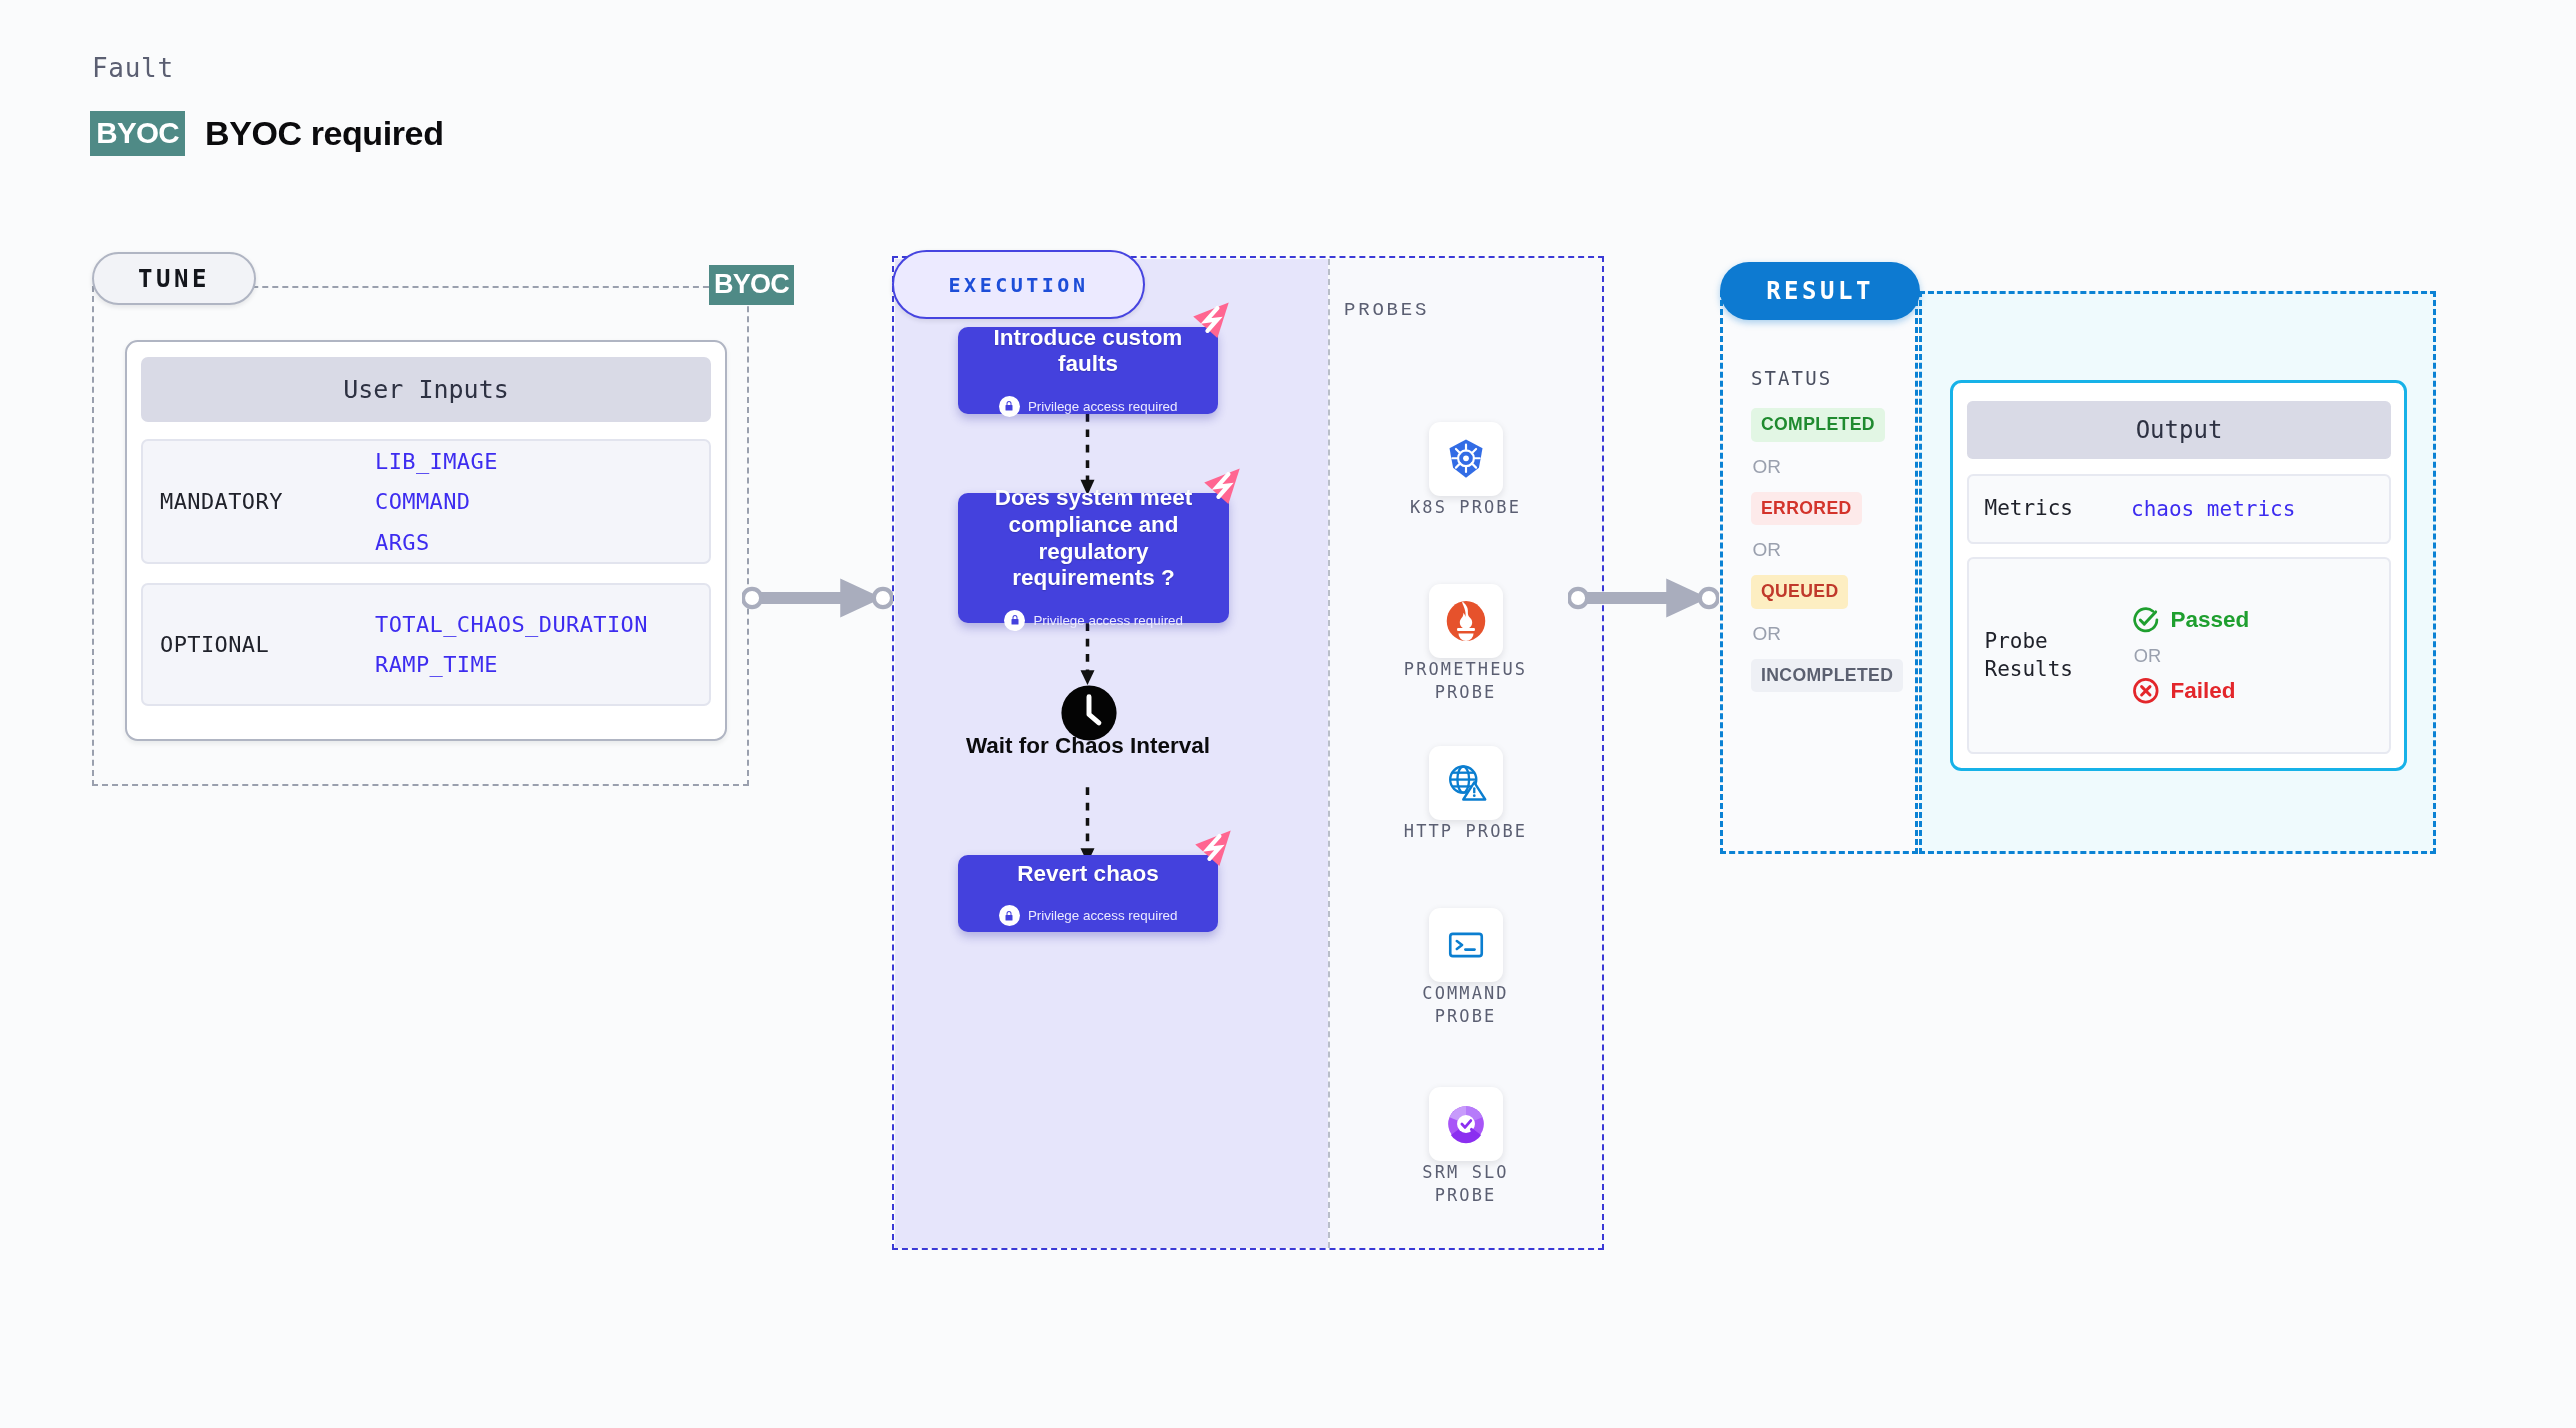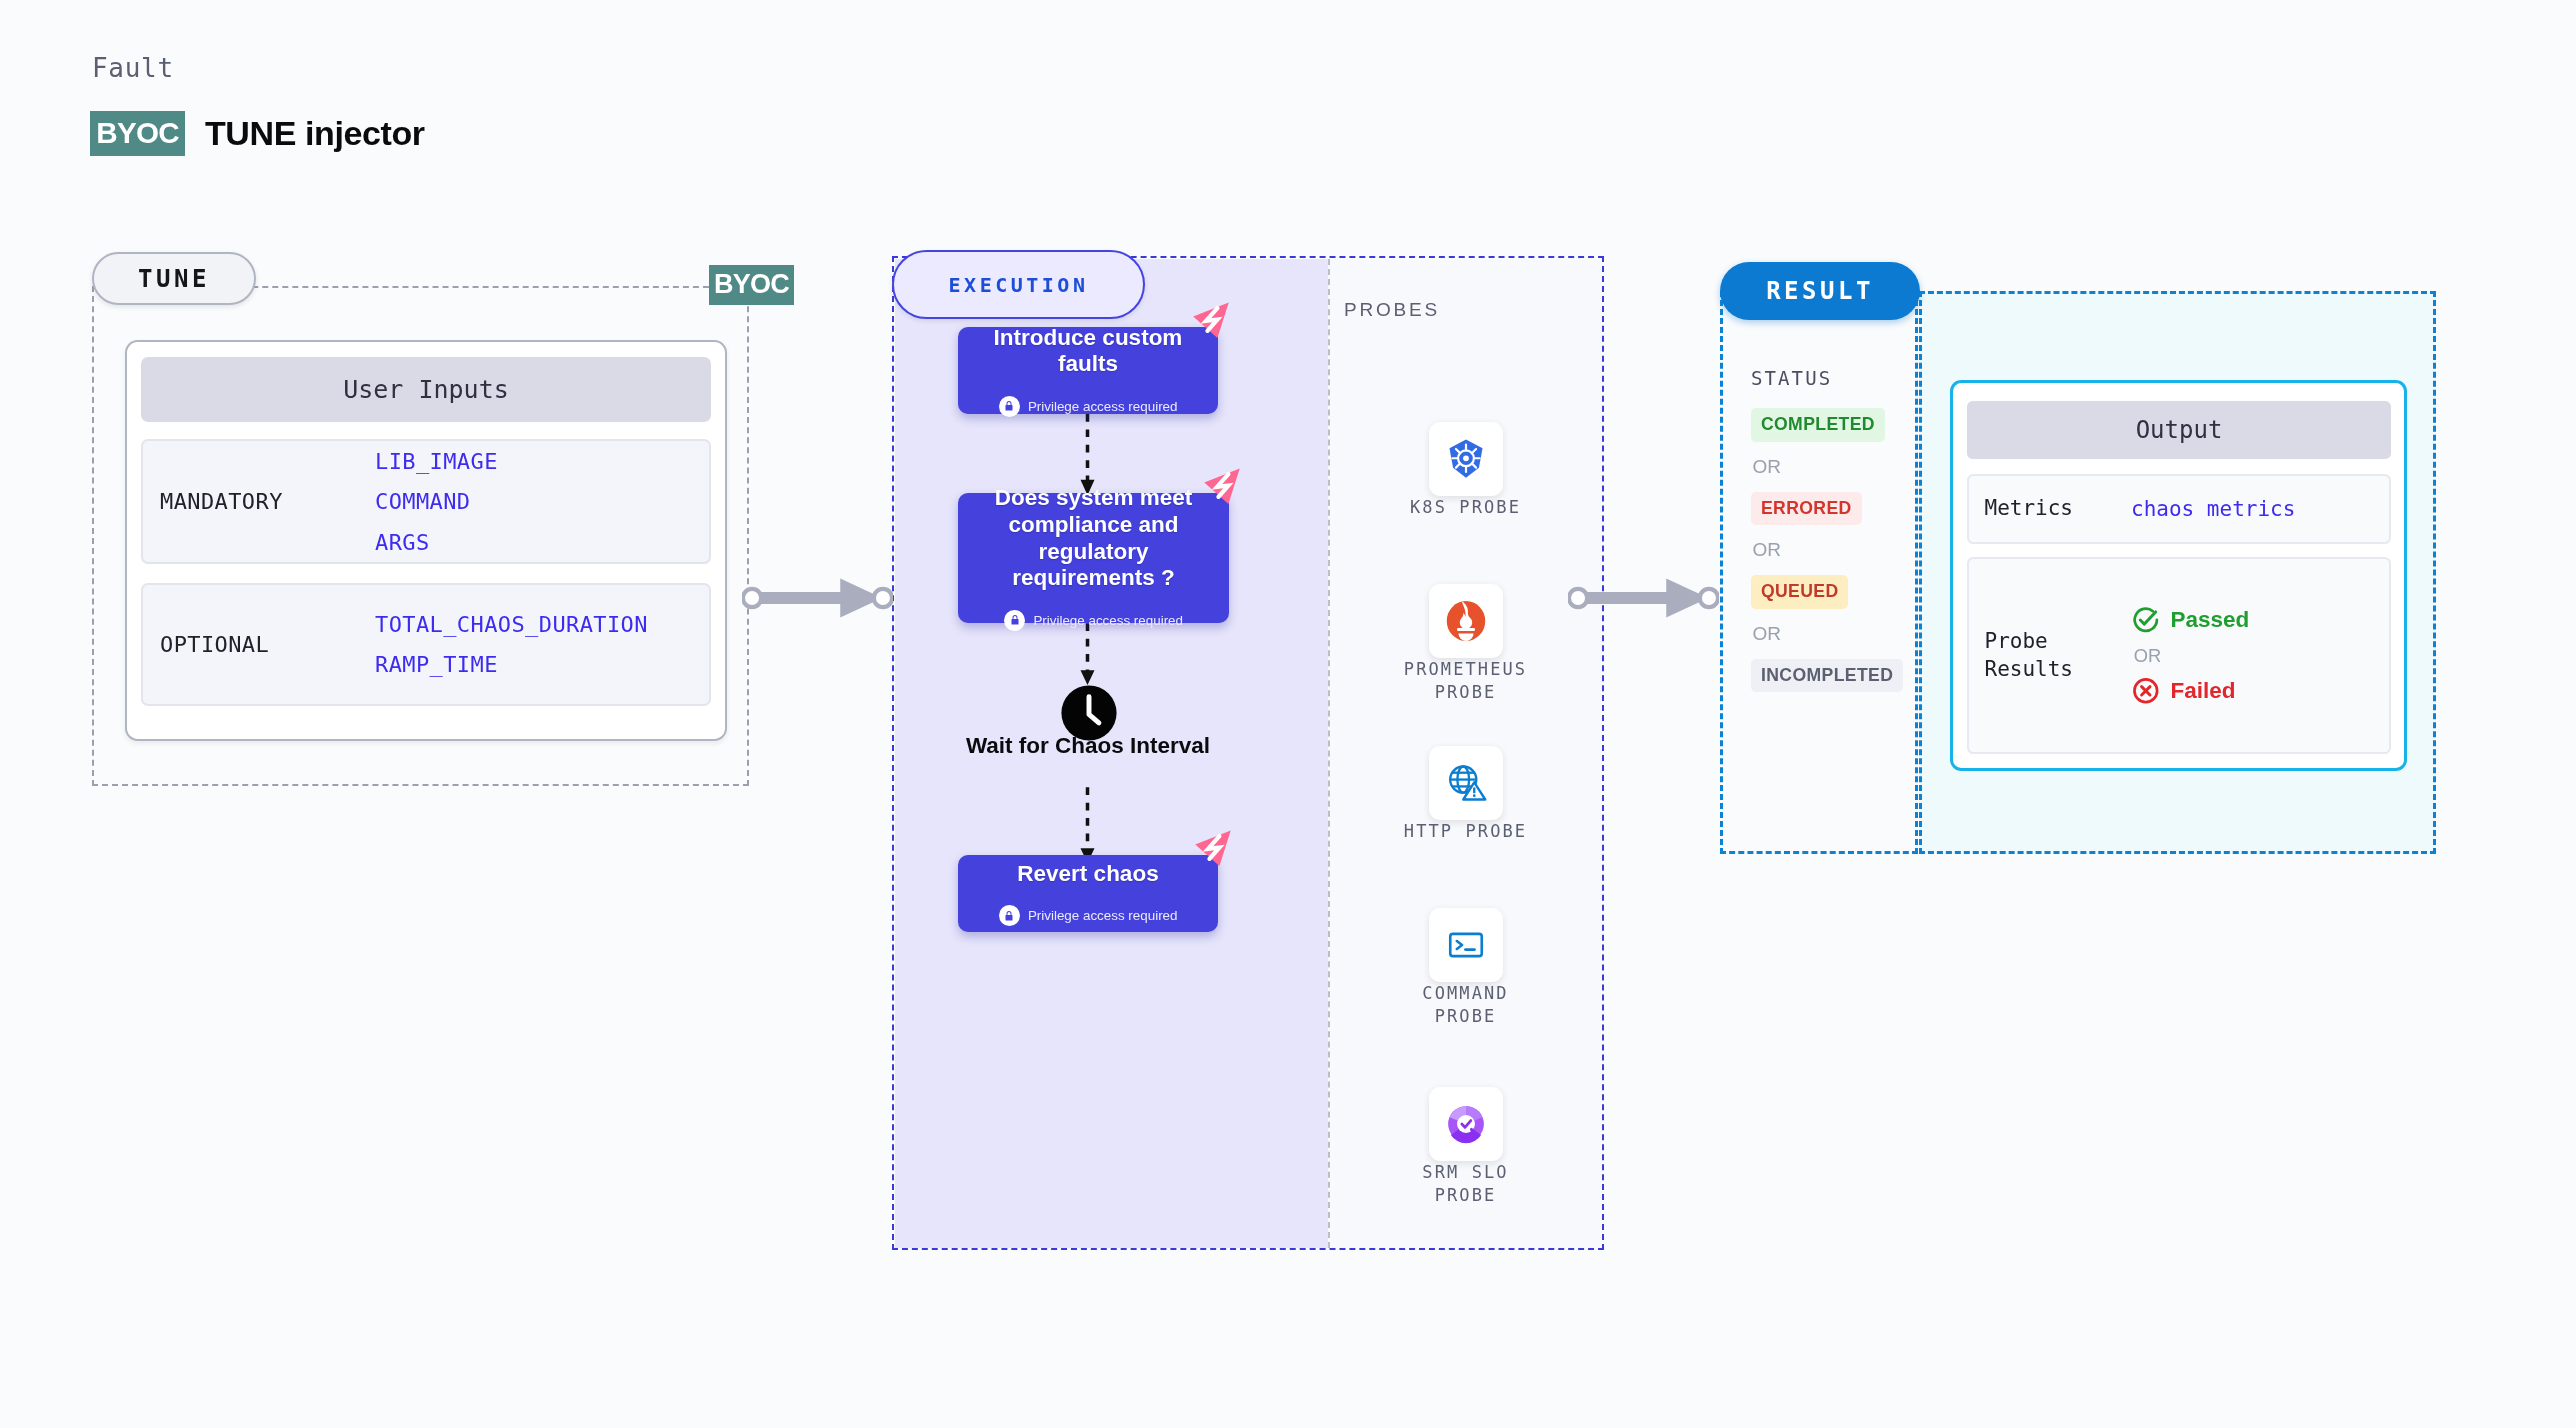--- a/index.html
+++ b/index.html
@@ -136,21 +136,21 @@
     position: absolute; left: 958px; top: 732px; width: 260px;
     text-align: center; font-size: 22.5px; font-weight: 700; color: #0b0b0d; line-height: 1.2;
   }
   .conn { position: absolute; z-index: 3; }
   #conn-1 { left: 1077px; top: 414px; }
   #conn-2 { left: 1077px; top: 623px; }
   #conn-3 { left: 1077px; top: 787px; }
 
   .probes-label {
     position: absolute; left: 1344px; top: 299px;
-    font-family: Liberation Sans, sans-serif; font-size: 19px;
+    font-family: Liberation Mono, monospace; font-size: 19px;
     color: #5b5f72; letter-spacing: 2.8px;
   }
   .probe {
     position: absolute; width: 141px;
     display: flex; flex-direction: column; align-items: center; 
   }
   .probe-tile {
     width: 74px; height: 74px; background: #ffffff; border-radius: 11.3px;
     display: flex; align-items: center; justify-content: center;
     box-shadow: 0 2.1px 7px rgba(20,22,28,.10);
@@ -214,21 +214,21 @@
   #xarrow-2 { left: 1568px; top: 570px; }
 </style>
 </head>
 <body>
 
 <div class="stage">
 
   <div class="hdr-fault">Fault</div>
   <div class="hdr-row">
     <span class="byoc-chip">BYOC</span>
-    <span class="hdr-title">TUNE injector</span>
+    <span class="hdr-title">BYOC required</span>
   </div>
 
   <div class="region dash-gray" id="tune-region"></div>
   <div class="pill pill-tune">TUNE</div>
   <div class="byoc-corner">BYOC</div>
 
   <div class="tune-card"></div>
   <div class="ui-header">User Inputs</div>
 
   <div class="param-box" id="param-mandatory">

